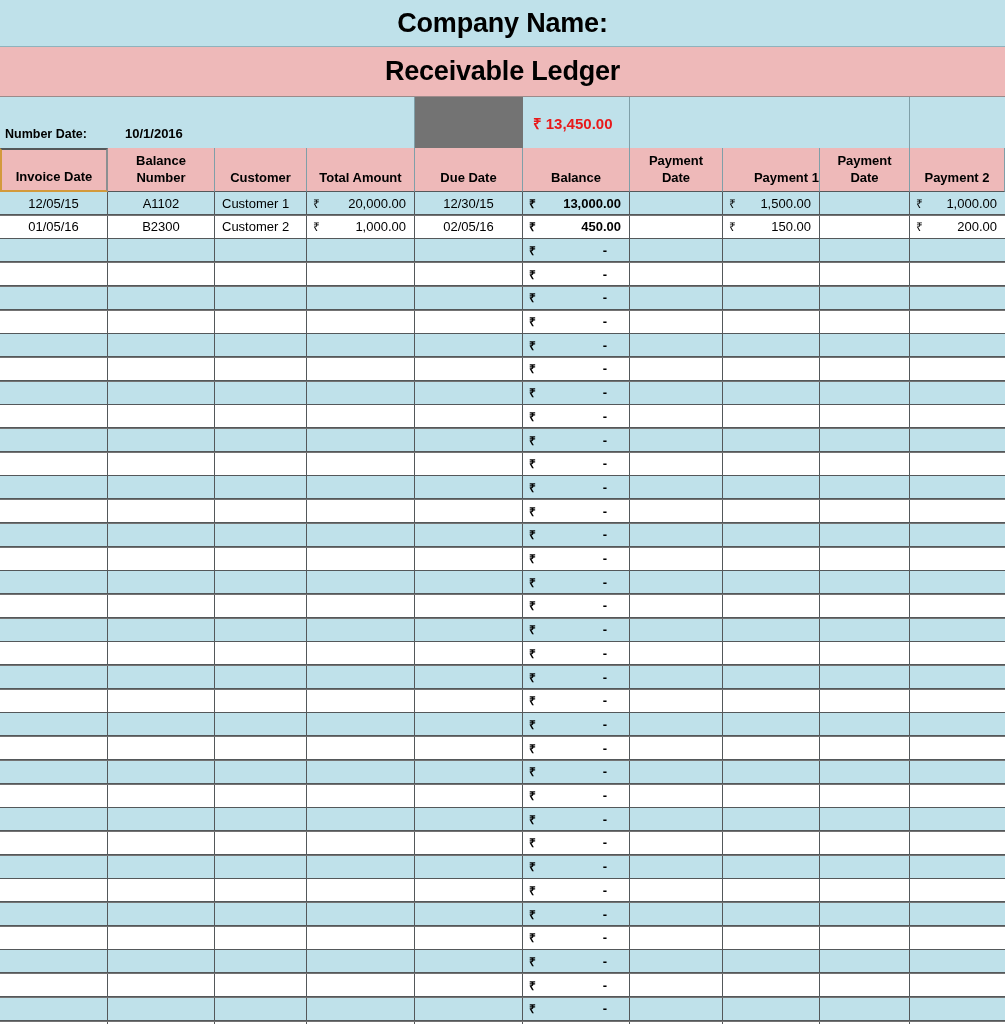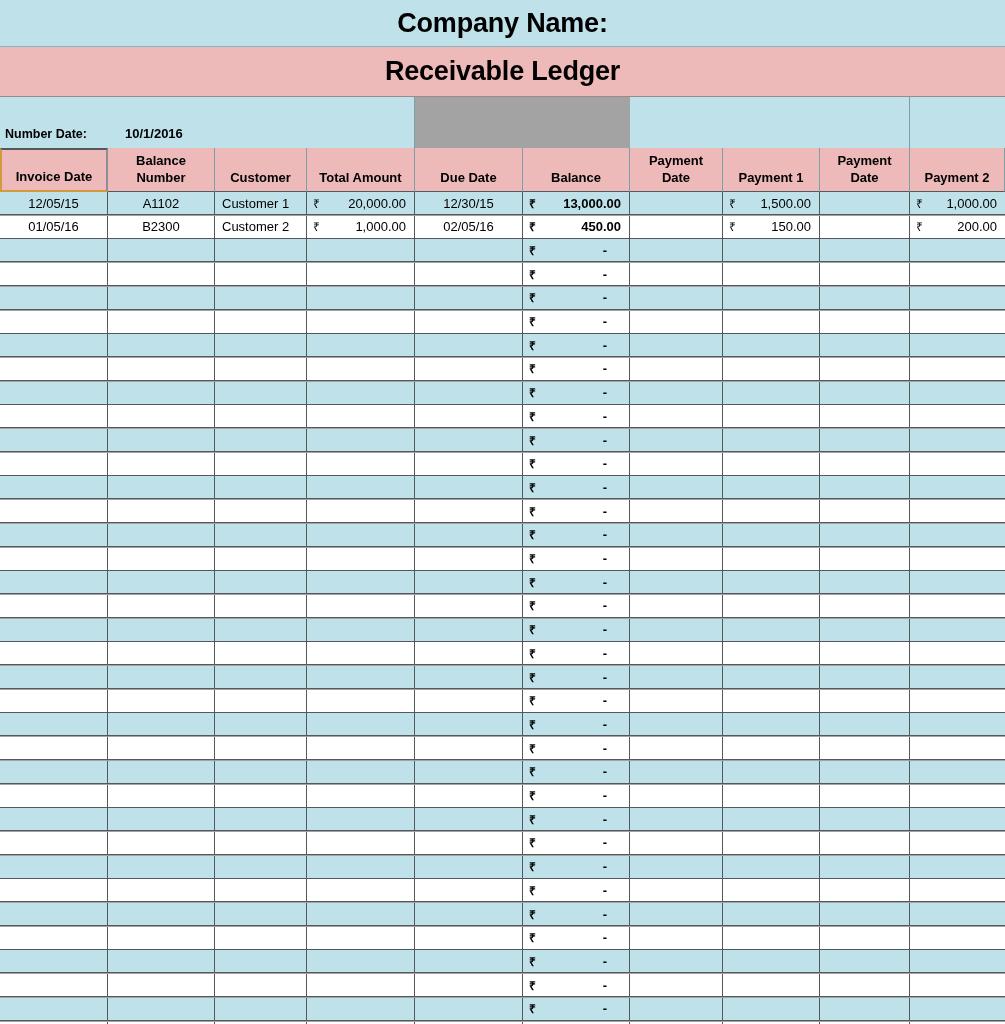--- a/index.html
+++ b/index.html
@@ -9,21 +9,21 @@
   }
   body {
     font-family: "Liberation Sans", sans-serif;
     -webkit-font-smoothing: antialiased;
   }
   #sheet {
     width: 1005px;
     height: 1024px;
     position: relative;
     overflow: hidden;
-    background: #a3a3a3;
+    background: #737373;
   }
 
   
   .cell {
     position: absolute;
     box-sizing: border-box;
     display: flex;
     align-items: center;
     overflow: hidden;
     white-space: nowrap;
@@ -188,20 +188,21 @@
 <body>
 
 <div id="sheet">
 
   <div class="cell band-company">Company Name:</div>
 
   <div class="cell band-ledger">Receivable Ledger</div>
 
   <div class="cell daterow daterow-label">Number Date:</div>
   <div class="cell daterow daterow-value">10/1/2016</div>
+  <div class="cell daterow daterow-totvalue">₹ 13,450.00</div>
   <div class="cell daterow daterow-blank1"></div>
   <div class="cell daterow daterow-blank2"></div>
 
   <div id="header-row">
       <div class="cell hdr col0 hdr-one hdr-active">
         <span style="white-space: pre-line; width: 100%; text-align: center;">Invoice Date</span>
       </div>
       <div class="cell hdr col1 hdr-two">
         <span style="white-space: pre-line; width: 100%; text-align: center;">Balance
 Number</span>
@@ -216,21 +217,21 @@
         <span style="white-space: pre-line; width: 100%; text-align: center;">Due Date</span>
       </div>
       <div class="cell hdr col5 hdr-one">
         <span style="white-space: pre-line; width: 100%; text-align: center;">Balance</span>
       </div>
       <div class="cell hdr col6 hdr-two">
         <span style="white-space: pre-line; width: 100%; text-align: center;">Payment
 Date</span>
       </div>
       <div class="cell hdr col7 hdr-one">
-        <span style="white-space: pre-line; width: 100%; text-align: center;">Payment 1</span>
+        <span style="white-space: pre-line; width: 100%; text-align: right;">Payment 1</span>
       </div>
       <div class="cell hdr col8 hdr-two">
         <span style="white-space: pre-line; width: 100%; text-align: center;">Payment
 Date</span>
       </div>
       <div class="cell hdr col9 hdr-one">
         <span style="white-space: pre-line; width: 100%; text-align: center;">Payment 2</span>
       </div>
     </div>
 

